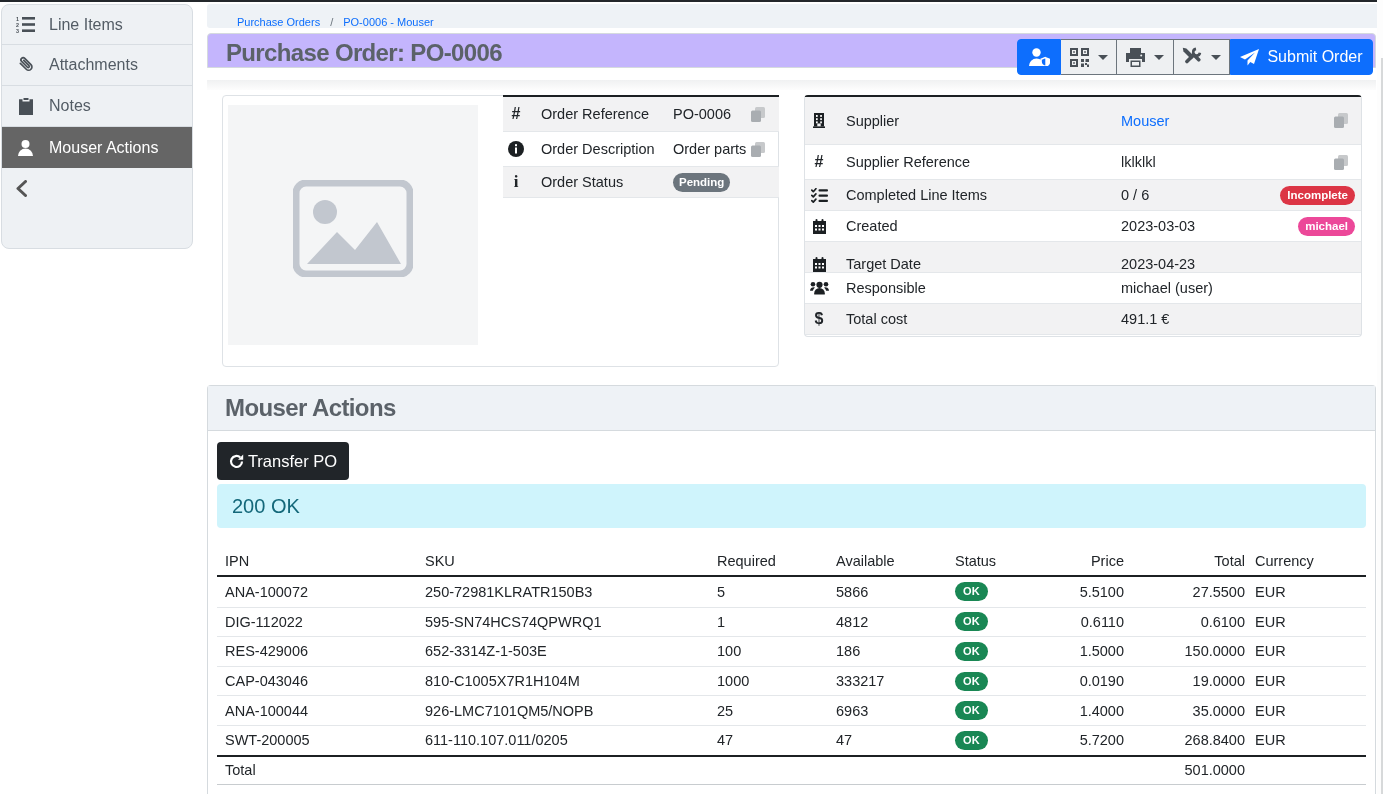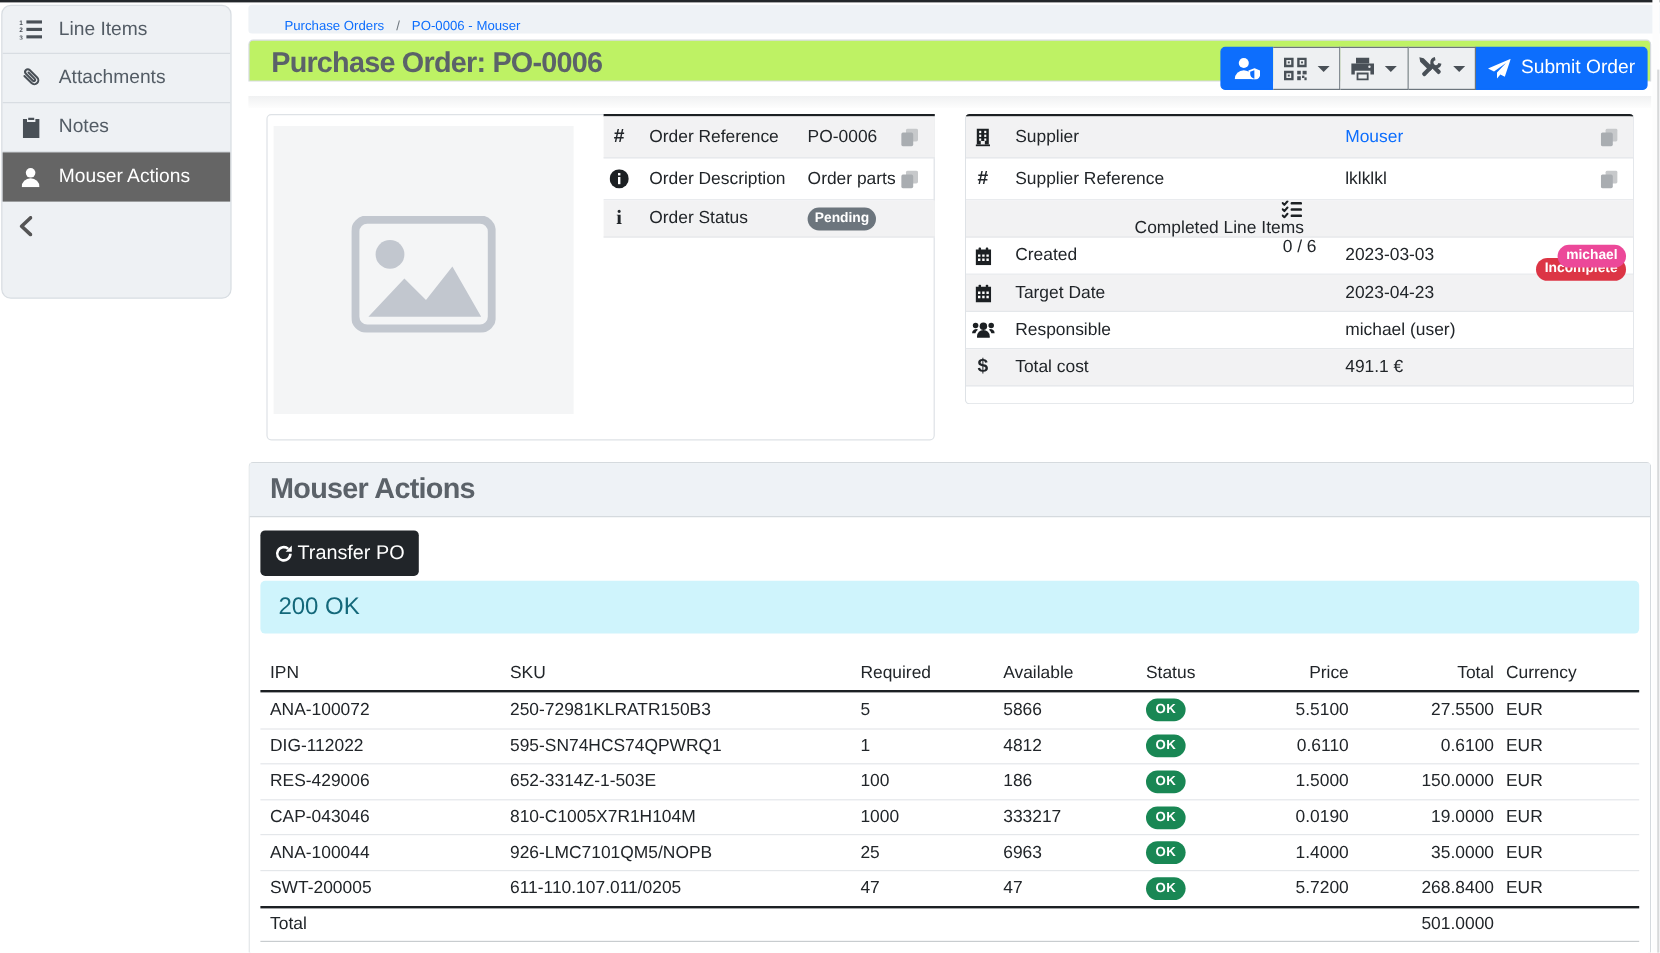--- a/index.html
+++ b/index.html
@@ -16,21 +16,21 @@
 .sitem .sic { width:47px; display:flex; justify-content:center; align-items:center; }
 .sitem.sel { background:#656565; color:#fff; border-bottom:none; }
 .sitem.last { border-bottom:none; height:40px; }
 .sitem.first { height:40px; }
 
 #crumb { left:207px; top:4px; width:1276px; height:24px; background:#eef2f6;
   border-radius:3px; font-size:11px; display:flex; align-items:flex-end; }
 #crumb a { color:#0d6efd; text-decoration:none; }
 #crumb .sep { color:#6c757d; margin:0 10px; }
 
-#band { left:207px; top:33px; width:1169px; height:35px; background:#bef264;
+#band { left:207px; top:33px; width:1169px; height:35px; background:#c4b5fd;
   border:1px solid #d5dade; border-radius:4px 4px 0 0; }
 #bandshadow { left:207px; top:80px; width:1169px; height:10px;
   background:linear-gradient(#f0f1f2,#fdfdfd); }
 #band h3 { position:absolute; left:18px; top:9px; font-size:24px; font-weight:700; letter-spacing:-0.65px; color:#5b6269; line-height:20px; }
 
 #btns { left:1017px; top:39px; height:36px; display:flex; }
 .btn { height:36px; display:flex; align-items:center; justify-content:center; }
 .btn.blue { background:#0d6efd; border:1px solid #0d6efd; }
 .btn.white { background:#eef0f2; border:1px solid #6c757d; border-left:none; }
 .caret { width:0; height:0; border-left:5px solid transparent; border-right:5px solid transparent;
@@ -240,21 +240,21 @@
     <span class="dic">
         <span style="font-family:'Liberation Serif',serif;font-weight:700;font-size:17px;">i</span>
       </span>
     <span class="dlab">Order Status</span>
     <span class="badge gray" style="padding:3px 6px;">Pending</span>
   </div>
 </div>
 
 <div class="abs" id="cardR">
 <div class="abs dtab" id="dtabR">
-  <div class="drow odd" style="height:35px;">
+  <div class="drow odd" style="height:48px;">
     <span class="dic">
           <svg width="12" height="15" viewBox="0 0 12 15">
             <path d="M1 0 h10 v13.5 h-3.3 v-3 h-3.4 v3 h-3.3 z" fill="#1c2023"></path>
             <rect x="0" y="13.4" width="12" height="1.6" fill="#1c2023"></rect>
             <g fill="#fff">
               <rect x="3" y="2" width="1.7" height="1.9"></rect>
               <rect x="7.2" y="2" width="1.7" height="1.9"></rect>
               <rect x="3" y="5.2" width="1.7" height="1.9"></rect>
               <rect x="7.2" y="5.2" width="1.7" height="1.9"></rect>
               <rect x="3" y="8.4" width="1.7" height="1.9"></rect>
@@ -277,21 +277,21 @@
         </span>
     <span class="dlab">Supplier Reference</span>
     <span class="dval">lklklkl</span>
     <span class="copyic" style="margin-right:13px;">
           <svg width="14" height="15" viewBox="0 0 14 15">
             <rect x="4" y="0" width="10" height="11" rx="1.5" fill="#c7c9cb"></rect>
             <rect x="0" y="3.5" width="10" height="11.5" rx="1.5" fill="#a9adb1"></rect>
           </svg>
         </span>
   </div>
-  <div class="drow odd" style="height:31px;flex-direction:column;">
+  <div class="drow odd" style="height:31px;">
     <span class="dic">
           <svg width="17" height="15" viewBox="0 0 17 15">
             <g fill="none" stroke="#1c2023" stroke-width="1.7" stroke-linecap="round" stroke-linejoin="round">
               <path d="M0.8 2.2 l1.5 1.5 l2.6 -3"></path>
               <path d="M0.8 7.4 l1.5 1.5 l2.6 -3"></path>
               <path d="M0.8 12.6 l1.5 1.5 l2.6 -3"></path>
             </g>
             <g fill="#1c2023">
               <rect x="7.5" y="1.3" width="9.5" height="2.2" rx="1"></rect>
               <rect x="7.5" y="6.5" width="9.5" height="2.2" rx="1"></rect>
@@ -309,21 +309,21 @@
             <path d="M0 2 h13 v13 h-13 z"></path>
             <rect x="2.5" y="0" width="2" height="3.5" rx="1"></rect>
             <rect x="8.5" y="0" width="2" height="3.5" rx="1"></rect>
             <path d="M2 6 h2 v2 h-2z M5.5 6 h2 v2 h-2z M9 6 h2 v2 h-2z M2 9.5 h2 v2 h-2z M5.5 9.5 h2 v2 h-2z M9 9.5 h2 v2 h-2z" fill="#fff"></path>
           </svg>
         </span>
     <span class="dlab">Created</span>
     <span class="dval">2023-03-03</span>
     <span class="copyic" style="margin-right:6px;"><span class="badge dark">michael</span></span>
   </div>
-  <div class="drow odd" style="height:31px;">
+  <div class="drow odd" style="height:31px;align-items:flex-end;">
     <span class="dic">
           <svg width="13" height="15" viewBox="0 0 13 15" fill="#1c2023">
             <path d="M0 2 h13 v13 h-13 z"></path>
             <rect x="2.5" y="0" width="2" height="3.5" rx="1"></rect>
             <rect x="8.5" y="0" width="2" height="3.5" rx="1"></rect>
             <path d="M2 6 h2 v2 h-2z M5.5 6 h2 v2 h-2z M9 6 h2 v2 h-2z M2 9.5 h2 v2 h-2z M5.5 9.5 h2 v2 h-2z M9 9.5 h2 v2 h-2z" fill="#fff"></path>
           </svg>
         </span>
     <span class="dlab">Target Date</span>
     <span class="dval">2023-04-23</span>

